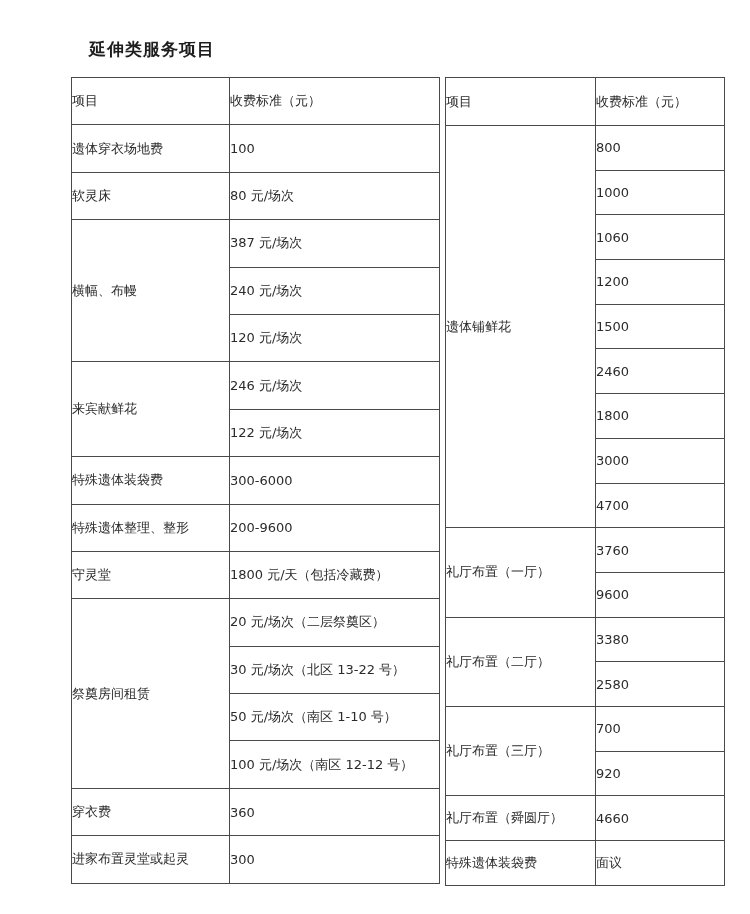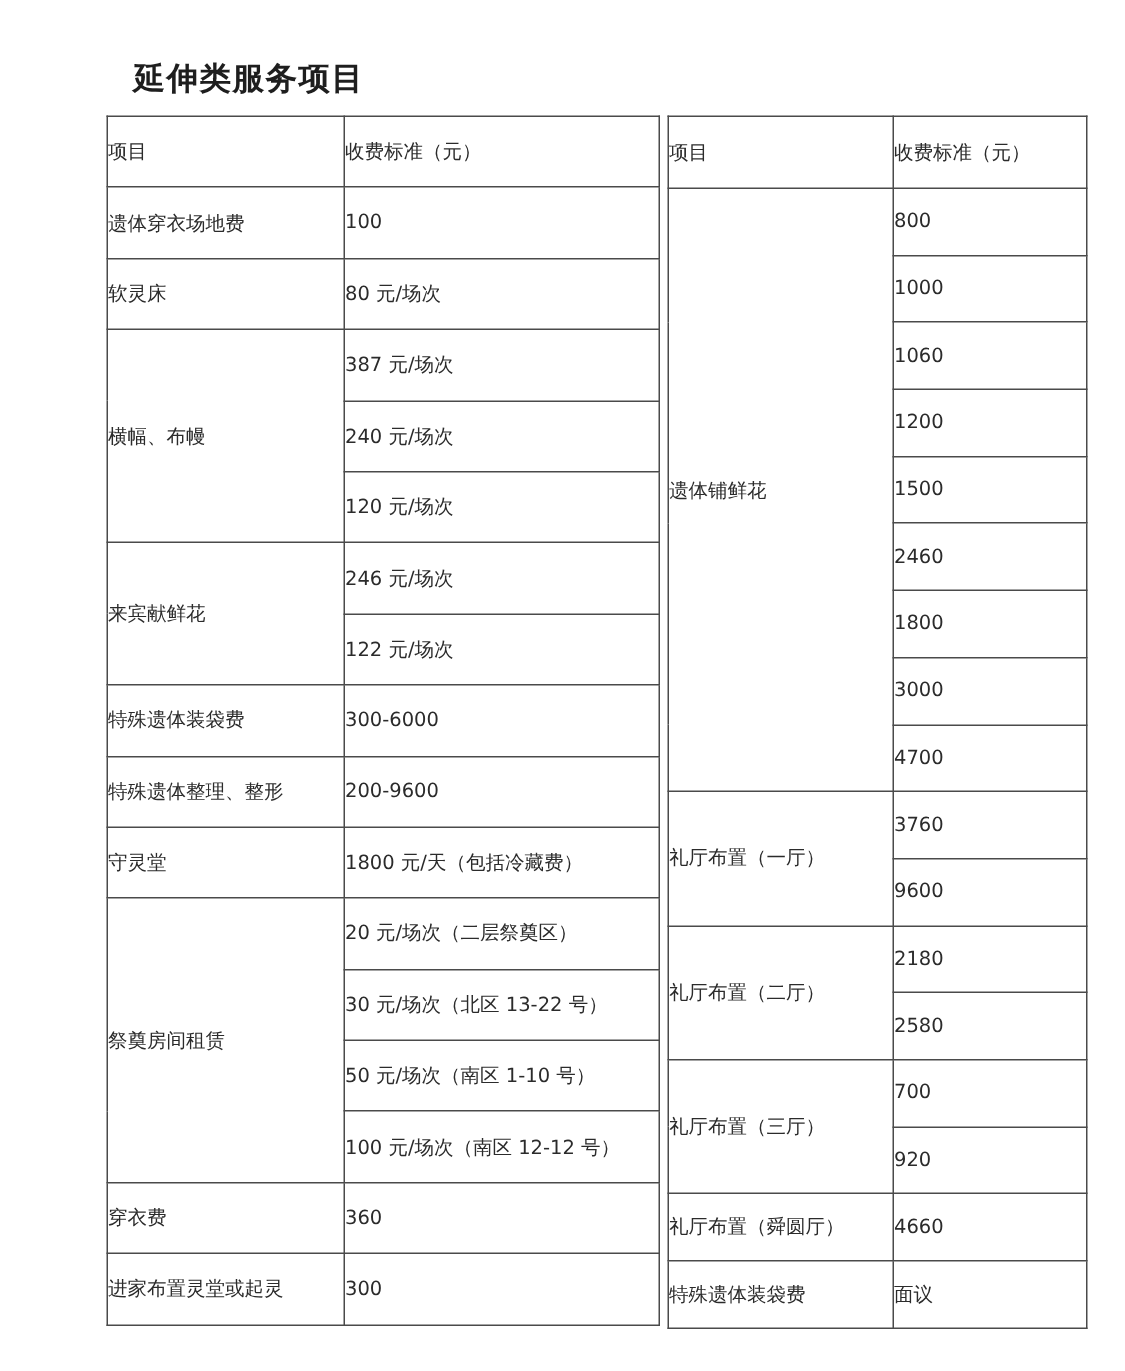--- a/index.html
+++ b/index.html
@@ -1,18 +1,18 @@
 <!DOCTYPE html>
 <html><head>
 <meta charset="utf-8">
 <style>
   html, body { margin: 0; padding: 0; background: #ffffff; }
   body { width: 750px; height: 914px; position: relative; overflow: hidden;
          font-family: "DejaVu Sans", "Liberation Sans", sans-serif; color: #2b2b2b; }
-  .title { position: absolute; left: 89px; top: 38px; font-size: 21px; font-weight: bold;
+  .title { position: absolute; left: 89px; top: 38px; font-size: 17px; font-weight: bold;
            letter-spacing: 1px; color: #1e1e1e; }
   table { position: absolute; border-collapse: collapse; table-layout: fixed; }
   td { border: 1.5px solid #4a4a4a; text-align: left; vertical-align: middle;
        font-size: 13px; padding: 0; overflow: hidden; white-space: nowrap; }
   #left-table { left: 71px; top: 77px; width: 368px; }
   #left-table col.c1 { width: 158px; }
   #left-table col.c2 { width: 210px; }
   #left-table tr { height: 47.4px; }
   #right-table { left: 445px; top: 77px; width: 279px; }
   #right-table col.c1 { width: 150px; }
@@ -136,21 +136,21 @@
       </tr>
       <tr>
         <td rowspan="2">礼厅布置（一厅）</td>
         <td>3760</td>
       </tr>
       <tr>
         <td>9600</td>
       </tr>
       <tr>
         <td rowspan="2">礼厅布置（二厅）</td>
-        <td>2180</td>
+        <td>3380</td>
       </tr>
       <tr>
         <td>2580</td>
       </tr>
       <tr>
         <td rowspan="2">礼厅布置（三厅）</td>
         <td>700</td>
       </tr>
       <tr>
         <td>920</td>

